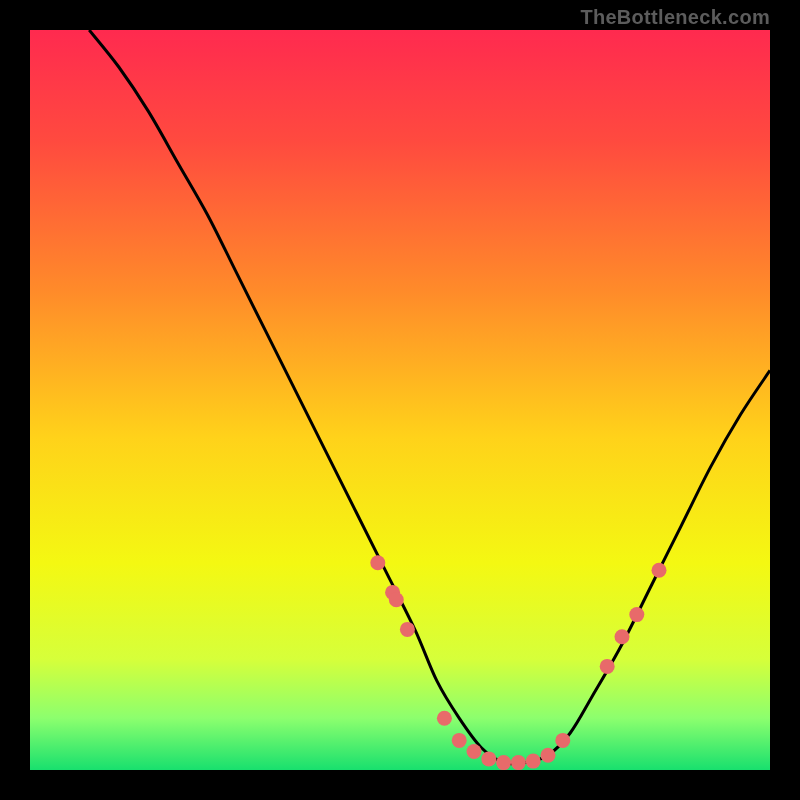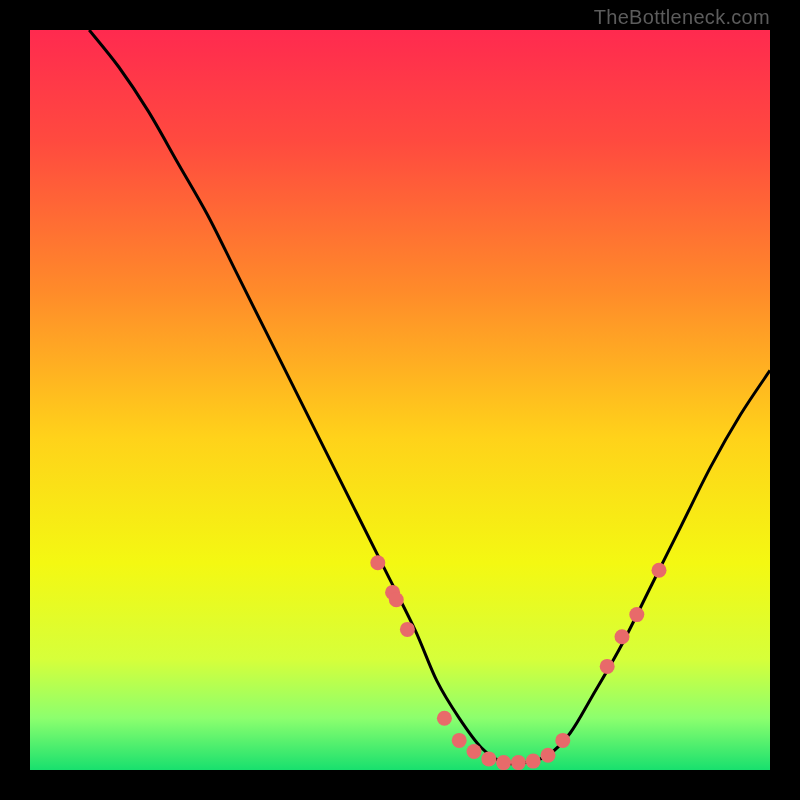--- a/index.html
+++ b/index.html
@@ -18,21 +18,21 @@
     top: 0;
     width: 740px;
     height: 740px;
   }
   .watermark {
     position: absolute;
     right: 30px;
     top: 6px;
     font-family: Arial, Helvetica, sans-serif;
     font-size: 20px;
-    font-weight: 400;
+    font-weight: 700;
     color: #5c5c5c;
     letter-spacing: 0.3px;
     text-align: center;
   }
 </style>
 </head>
 <body>
 
 <div class="frame">
   <svg class="plot" viewBox="0 0 740 740">

